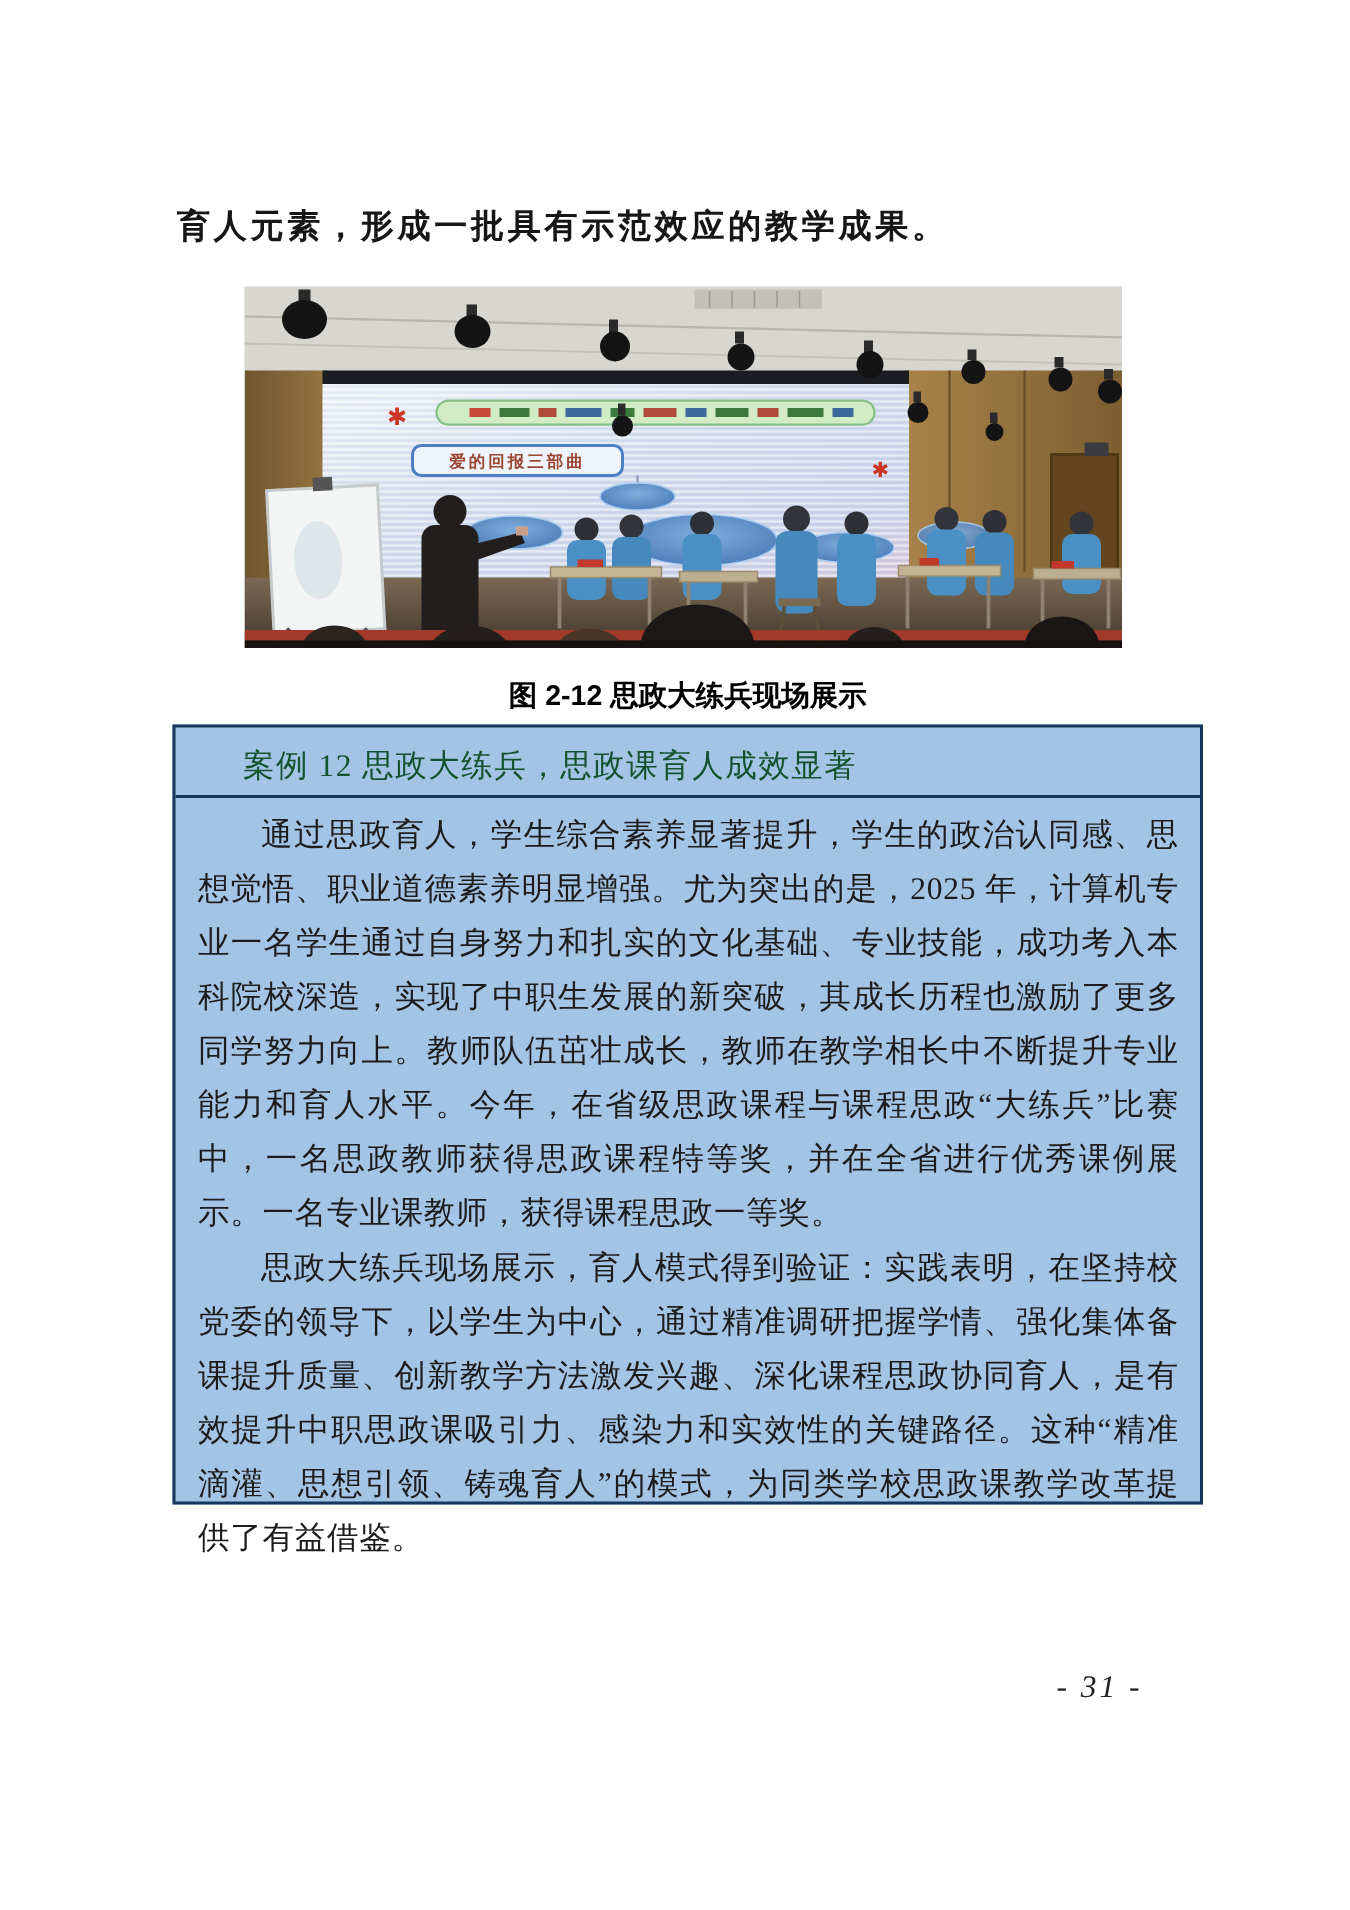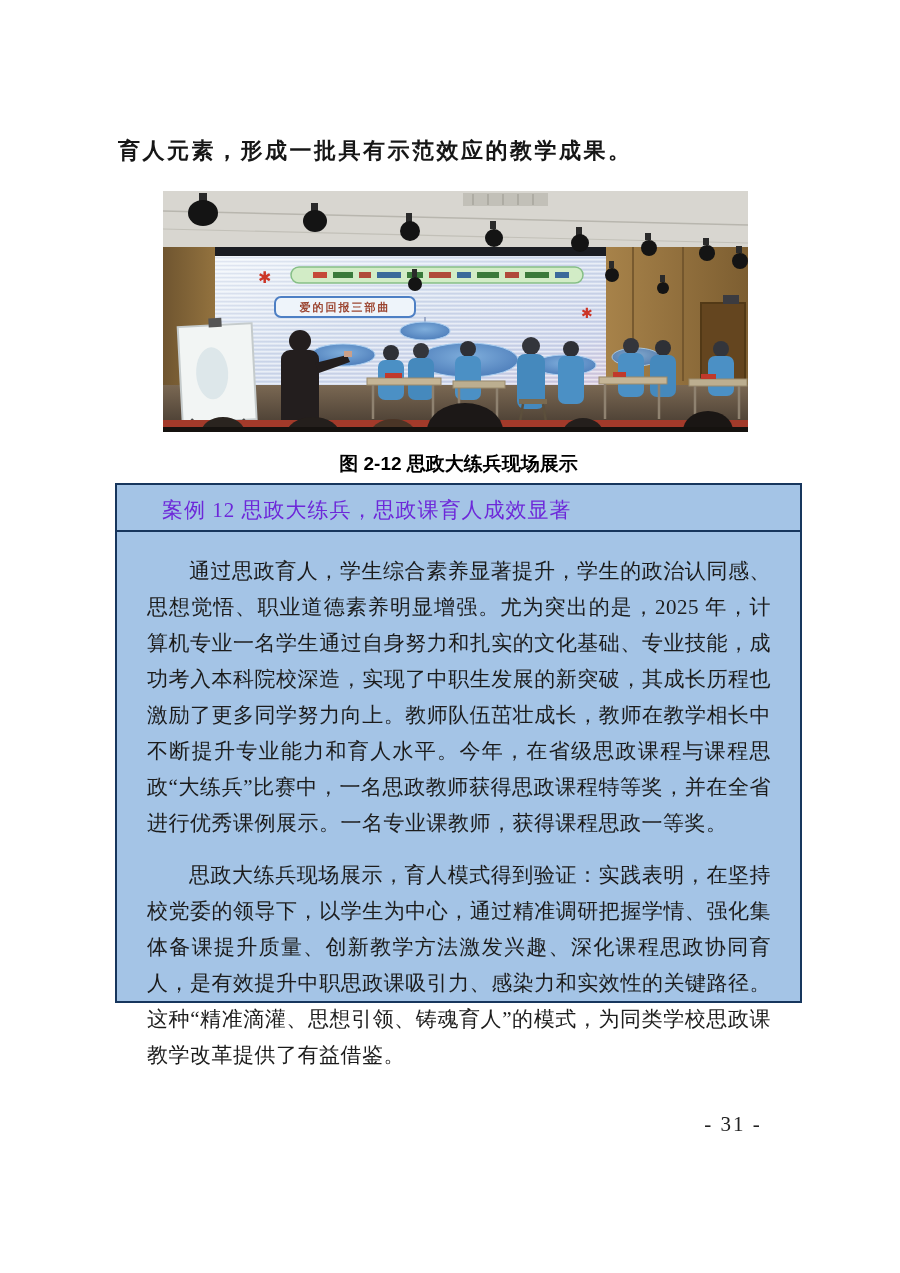--- a/index.html
+++ b/index.html
@@ -22,32 +22,32 @@
     font-weight:bold;font-size:19px;color:#000;
   }
   .case-box{
     position:absolute;left:115px;top:483px;width:687px;height:520px;
     box-sizing:border-box;
     background:#a4c4e6;border:2px solid #17365d;
   }
   .case-header{
     box-sizing:border-box;height:47px;
     padding:11px 14px 13px 45px;
-    font-size:21px;color:#6d28d9;letter-spacing:1px;
+    font-size:21px;color:#14532d;letter-spacing:1px;
     border-bottom:2px solid #17365d;
   }
   .case-body{
     padding:5px 13px 0 14px;
     font-size:21px;line-height:36px;color:#1c1c1c;
     text-align:justify;letter-spacing:0.5px;
   }
-  .case-body p{margin:16px;text-indent:2em;}
+  .case-body p{margin:1px;text-indent:2em;}
   .page-number{
     position:absolute;left:688px;top:1112px;width:90px;
-    font-size:21px;color:#222;text-align:center;letter-spacing:2px;
+    font-size:21px;color:#222;text-align:center;letter-spacing:2px;font-style:italic;
   }
 </style>
 </head>
 <body>
 
 <div class="page">
 
   <div class="intro-text">育人元素，形成一批具有示范效应的教学成果。</div>
 
   <div class="figure-photo">

